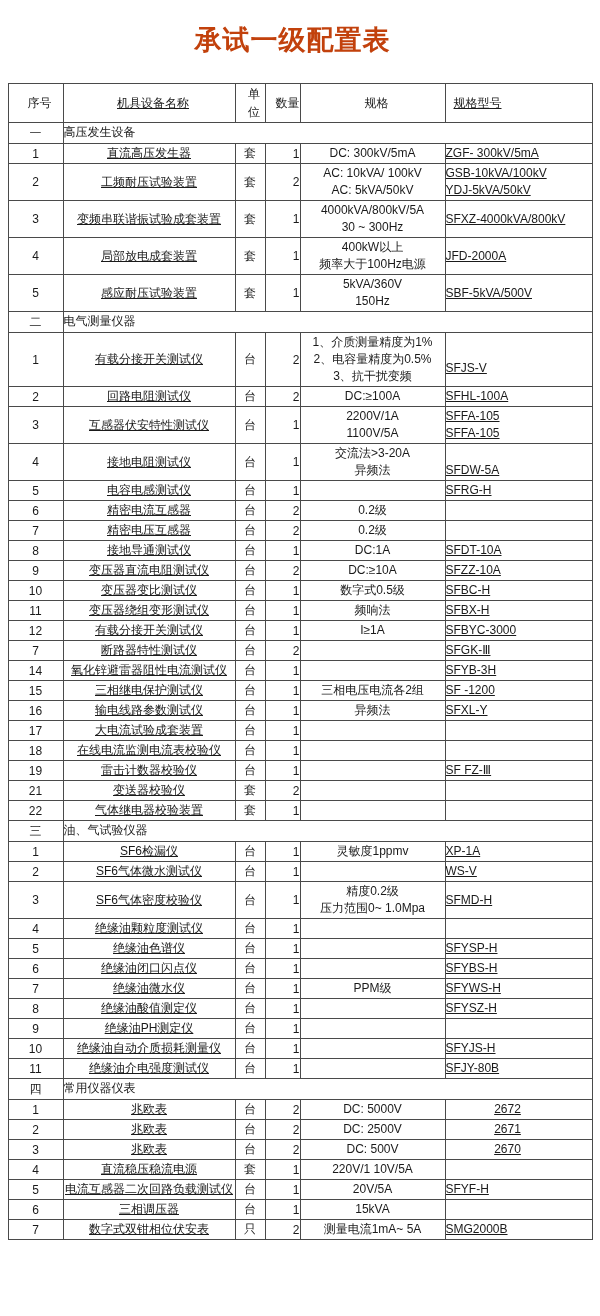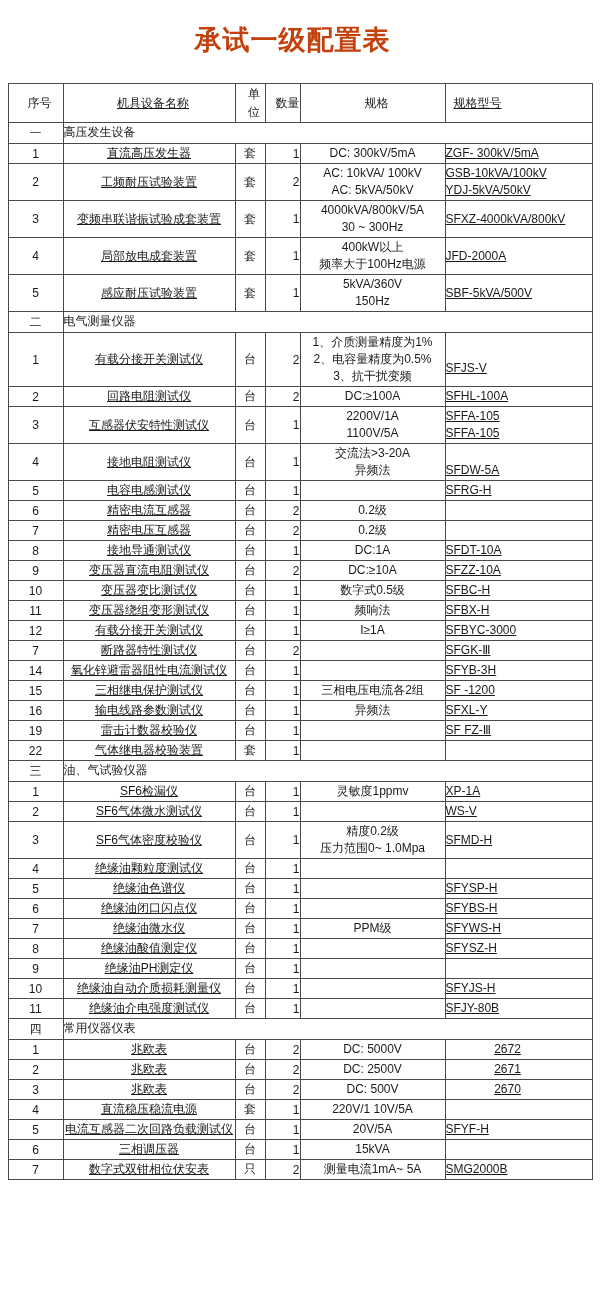--- a/index.html
+++ b/index.html
@@ -340,28 +340,52 @@
           <td class="c-unit">台</td>
           <td class="c-qty">1</td>
           <td class="c-spec">
             <div class="ln">异频法</div>
           </td>
           <td class="c-model">
             <div class="ln">SFXL-Y</div>
           </td>
         </tr>
         <tr>
+          <td class="c-no">17</td>
+          <td class="c-name">大电流试验成套装置</td>
+          <td class="c-unit">台</td>
+          <td class="c-qty">1</td>
+          <td class="c-spec"></td>
+          <td class="c-model"></td>
+        </tr>
+        <tr>
+          <td class="c-no">18</td>
+          <td class="c-name">在线电流监测电流表校验仪</td>
+          <td class="c-unit">台</td>
+          <td class="c-qty">1</td>
+          <td class="c-spec"></td>
+          <td class="c-model"></td>
+        </tr>
+        <tr>
           <td class="c-no">19</td>
           <td class="c-name">雷击计数器校验仪</td>
           <td class="c-unit">台</td>
           <td class="c-qty">1</td>
           <td class="c-spec"></td>
           <td class="c-model">
             <div class="ln">SF FZ-Ⅲ</div>
           </td>
+        </tr>
+        <tr>
+          <td class="c-no">21</td>
+          <td class="c-name">变送器校验仪</td>
+          <td class="c-unit">套</td>
+          <td class="c-qty">2</td>
+          <td class="c-spec"></td>
+          <td class="c-model"></td>
         </tr>
         <tr>
           <td class="c-no">22</td>
           <td class="c-name">气体继电器校验装置</td>
           <td class="c-unit">套</td>
           <td class="c-qty">1</td>
           <td class="c-spec"></td>
           <td class="c-model"></td>
         </tr>
         <tr>

